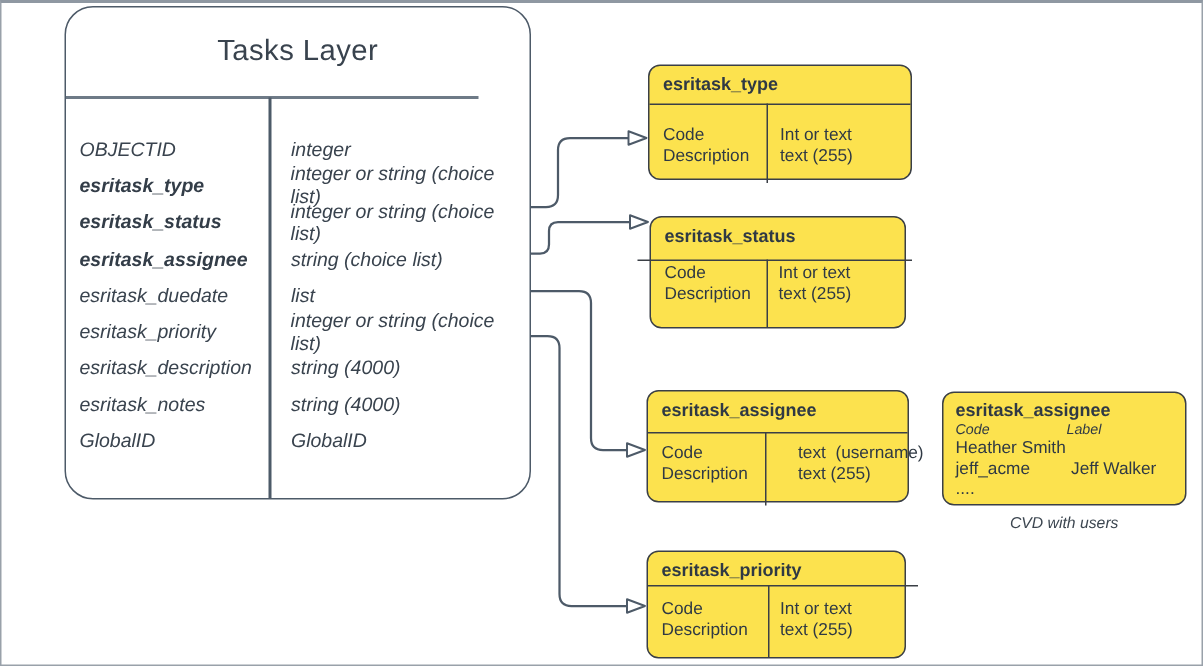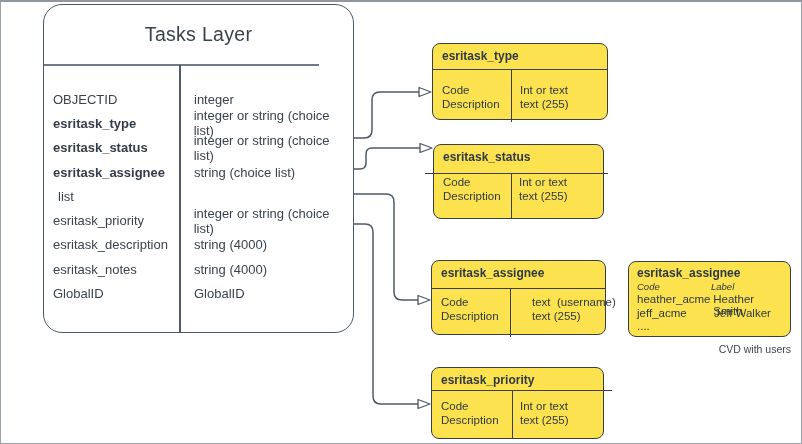--- a/index.html
+++ b/index.html
@@ -22,21 +22,21 @@
     display:flex; align-items:center; justify-content:center;
     font-size:19.5px; color:#39434e; letter-spacing:.3px;
   }
   .main-table .title-divider {
     position:absolute; top:59px; left:0; width:275px; height:2px; background:#6e7a87;
   }
   .main-table .col-divider {
     position:absolute; top:60px; bottom:0; left:135px; width:1.6px; background:#4d5a68;
   }
   .main-table .rows { position:absolute; top:82px; left:0; right:0; }
-  .trow { display:flex; height:24.3px; align-items:center; font-size:13px; color:#39434e; }
+  .trow { display:flex; height:24.3px; align-items:center; font-size:13px; color:#39434e;font-style:italic; }
   .trow .fname { width:136px; padding-left:9px; }
   .trow .ftype { padding-left:14px; }
   .trow.bold .fname { font-weight:700; color:#333d48; }
 
   
   .ybox {
     position:absolute; background:#fce24e;
     border:1.4px solid #3a3f46; border-radius:8px;
   }
   .ybox .ytitle {
@@ -54,22 +54,22 @@
   .cvd-box {
     position:absolute; left:627px; top:259px; width:163px; height:76px;
     background:#fce24e; border:1.4px solid #3a3f46; border-radius:8px;
     color:#2f3944;
   }
   .cvd-title { position:absolute; top:4px; left:8px; font-size:12px; font-weight:700; }
   .cvd-hdr { position:absolute; top:19px; font-size:9.5px; font-style:italic; }
   .cvd-row { position:absolute; left:8px; right:4px; display:flex; font-size:11.5px; }
   .cvd-row .c1 { width:77px; }
   .cvd-caption {
-    position:absolute; left:627px; top:341px; width:163px; text-align:right;
-    font-size:10.5px; color:#3c4650;
+    position:absolute; left:627px; top:341px; width:163px; text-align:center;
+    font-size:10.5px; font-style:italic; color:#3c4650;
   }
 
   svg.wires { position:absolute; left:0; top:0; pointer-events:none; }
   .wire { fill:none; stroke:#4d5a68; stroke-width:1.5; }
   .ahead { fill:#ffffff; stroke:#4d5a68; stroke-width:1.3; stroke-linejoin:round; }
 </style>
 </head>
 <body>
 
 <div id="canvas">
@@ -100,20 +100,21 @@
       </div>
       <div class="trow bold">
         <div class="fname">esritask_status</div>
         <div class="ftype">integer or string (choice list)</div>
       </div>
       <div class="trow bold">
         <div class="fname">esritask_assignee</div>
         <div class="ftype">string (choice list)</div>
       </div>
       <div class="trow">
+        <div class="fname">esritask_duedate</div>
         <div class="ftype">list</div>
       </div>
       <div class="trow">
         <div class="fname">esritask_priority</div>
         <div class="ftype">integer or string (choice list)</div>
       </div>
       <div class="trow">
         <div class="fname">esritask_description</div>
         <div class="ftype">string (4000)</div>
       </div>
@@ -166,21 +167,20 @@
 Description</div>
     <div class="ycol" style="left:88px; top:31px;">Int or text
 text (255)</div>
   </div>
 
   <div class="cvd-box">
     <div class="cvd-title">esritask_assignee</div>
     <div class="cvd-hdr" style="left:8px;">Code</div>
     <div class="cvd-hdr" style="left:82px;">Label</div>
     <div class="cvd-row" style="top:31px;">
-      <div class="c1">heather_acme</div>
       <div class="c2">Heather Smith</div>
     </div>
     <div class="cvd-row" style="top:45px;align-items:flex-end;">
       <div class="c1">jeff_acme</div>
       <div class="c2">Jeff Walker</div>
     </div>
     <div class="cvd-row" style="top:58px;">
       <div class="c1">....</div>
       <div class="c2"></div>
     </div>

